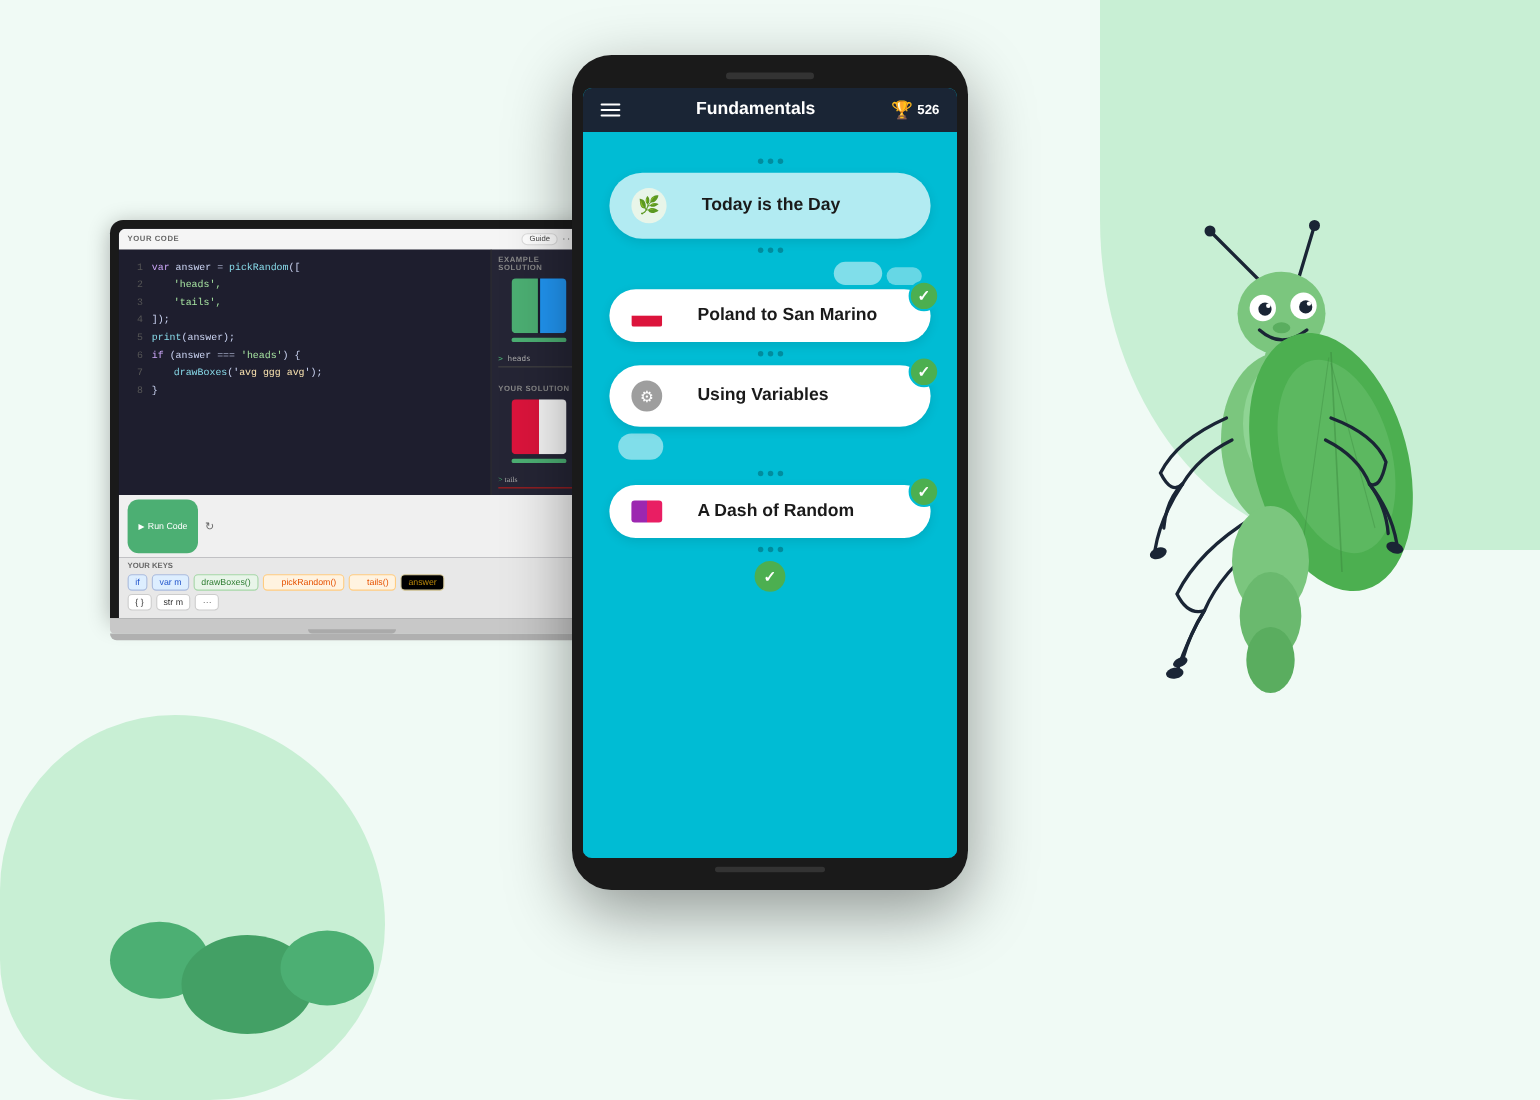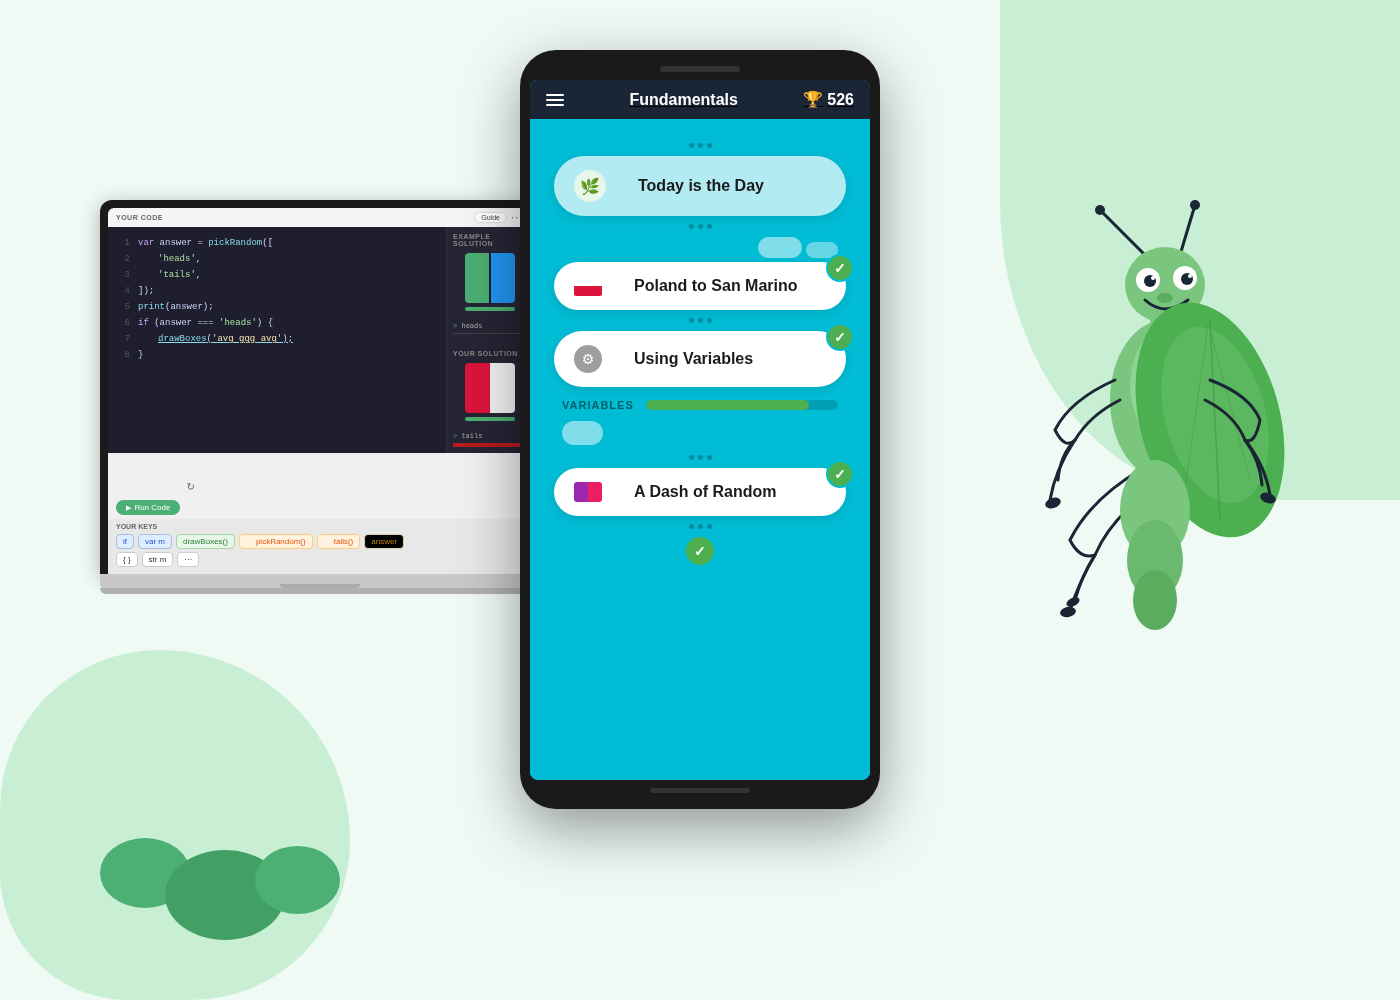--- a/index.html
+++ b/index.html
@@ -164,27 +164,26 @@
       display: flex;
       align-items: center;
       gap: 6px;
     }
 
     .run-btn {
       background: #4caf73;
       color: white;
       border: none;
       border-radius: 10px;
-      padding: 3px 10px;
+      padding: 20px 10px;
       font-size: 8px;
       display: flex;
       align-items: center;
       gap: 3px;
       cursor: pointer;
-      margin-top: 43px;
     }
 
     .run-btn::before {
       content: '▶';
       font-size: 7px;
     }
 
     .reload-icon {
       color: #666;
       font-size: 10px;
@@ -305,21 +304,20 @@
       overflow: hidden;
       height: 700px;
     }
 
     .phone-top-bar {
       background: #1a2535;
       padding: 10px 16px;
       display: flex;
       justify-content: space-between;
       align-items: center;
-      text-decoration: underline;
     }
 
     .hamburger-icon {
       display: flex;
       flex-direction: column;
       gap: 3px;
       cursor: pointer;
     }
 
     .hamburger-line {
@@ -340,21 +338,21 @@
       align-items: center;
       gap: 4px;
     }
 
     .trophy-icon {
       font-size: 16px;
     }
 
     .score-text {
       color: white;
-      font-size: 16px;
+      font-size: 12px;
       font-weight: 700;
     }
 
     
     .phone-content {
       background: #00bcd4;
       padding: 16px;
       height: calc(100% - 44px);
       overflow: hidden;
       position: relative;
@@ -567,21 +565,21 @@
             <div class="code-line">
               <span class="line-num">5</span>
               <span class="code-func">print<span style="color:#cdd6f4;">(answer);</span></span>
             </div>
             <div class="code-line">
               <span class="line-num">6</span>
               <span class="code-text"><span class="code-keyword">if</span> (answer === <span class="code-string">'heads'</span>) {</span>
             </div>
             <div class="code-line">
               <span class="line-num">7</span>
-              <span class="code-func" style="padding-left:20px;text-decoration:underline;">drawBoxes<span style="color:#cdd6f4;">('<span style="color:#f9e2af;">avg ggg avg</span>');</span></span>
+              <span class="code-func" style="padding-left:20px;">drawBoxes<span style="color:#cdd6f4;">('<span style="color:#f9e2af;">avg ggg avg</span>');</span></span>
             </div>
             <div class="code-line">
               <span class="line-num">8</span>
               <span class="code-text">}</span>
             </div>
           </div>
 
           <div style="width:85px; background:#252535; padding:6px;">
             <div class="example-label">EXAMPLE SOLUTION</div>
 
@@ -597,21 +595,21 @@
 
             <div class="solution-label" style="margin-top:16px;">YOUR SOLUTION</div>
 
             <div style="width:50px; height:50px; margin:0 auto; border-radius:4px; overflow:hidden; display:grid; grid-template-columns:1fr 1fr;">
               <div style="background:#dc143c;"></div>
               <div style="background:#f5f5f5;"></div>
             </div>
             <div style="width:50px; margin:0 auto; height:4px; background:#4caf73; border-radius:2px; margin-top:4px;"></div>
 
             <div style="margin-top:8px;">
-              <div style="font-size:7px; color:#aaa; padding:3px 0; border-bottom:4px solid #b91c1c; font-family:Liberation Mono, monospace;"><span style="color:#4caf73;">&gt;</span> tails</div>
+              <div style="font-size:7px; color:#aaa; padding:3px 0; border-bottom:1px solid #b91c1c; font-family:Liberation Serif, serif;"><span style="color:#4caf73;">&gt;</span> tails</div>
             </div>
           </div>
         </div>
 
         <div class="run-btn-bar">
           <button class="run-btn">Run Code</button>
           <span class="reload-icon">↻</span>
         </div>
 
         <div class="keys-section">
@@ -698,26 +696,20 @@
           <div class="dot"></div>
           <div class="dot"></div>
         </div>
 
         <div class="lesson-pill">
           <div class="pill-icon gear" style="background:#9e9e9e; width:28px; height:28px; border-radius:50%; display:flex; align-items:center; justify-content:center; color:white; font-size:14px;">⚙</div>
           <span class="pill-title">Using Variables</span>
           <div class="check-badge">✓</div>
         </div>
 
-        <div class="progress-section">
-          <span class="progress-label">VARIABLES</span>
-          <div class="progress-bar-container">
-            <div class="progress-bar-fill" style="width: 85%;"></div>
-          </div>
-        </div>
 
         <div style="display:flex; gap:8px; padding: 2px 16px; margin-bottom:4px;">
           <span style="background:rgba(255,255,255,0.5); border-radius:12px; padding:3px 14px;">&nbsp;&nbsp;&nbsp;</span>
         </div>
 
         <div class="dotted-line">
           <div class="dot"></div>
           <div class="dot"></div>
           <div class="dot"></div>
         </div>

